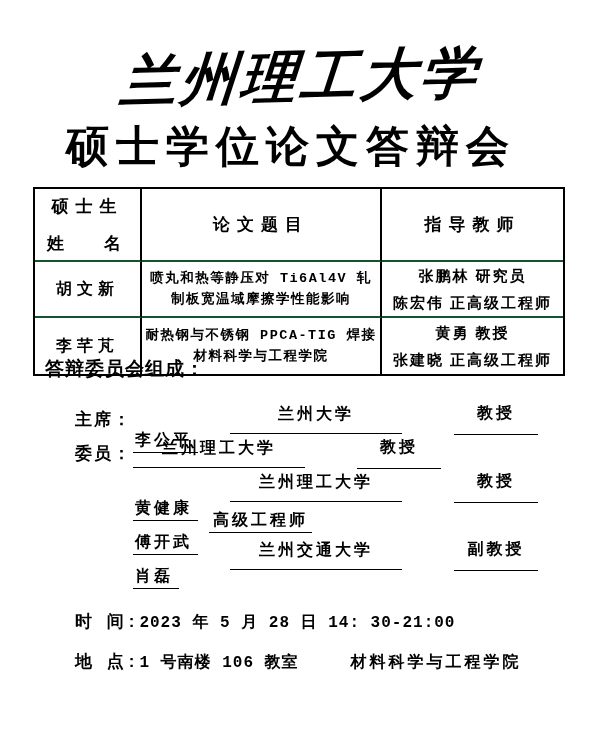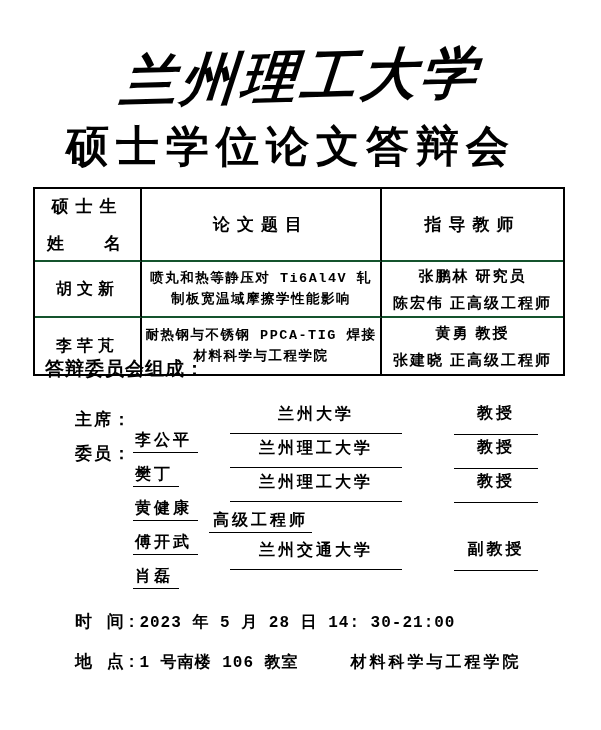--- a/index.html
+++ b/index.html
@@ -157,21 +157,20 @@
 
     <div class="committee-row">
       <span class="c-role">主席：</span>
       <span class="c-name-wrap"><span class="c-field c-name">李公平</span></span>
       <span class="c-field c-aff">兰州大学</span>
       <span class="c-field c-title">教授</span>
     </div>
 
     <div class="committee-row">
       <span class="c-role">委员：</span>
-      <span class="c-name-wrap"><span class="c-field c-name">樊丁</span></span>
       <span class="c-field c-aff">兰州理工大学</span>
       <span class="c-field c-title">教授</span>
     </div>
 
     <div class="committee-row">
       <span class="c-role"></span>
       <span class="c-name-wrap"><span class="c-field c-name">黄健康</span></span>
       <span class="c-field c-aff">兰州理工大学</span>
       <span class="c-field c-title">教授</span>
     </div>

